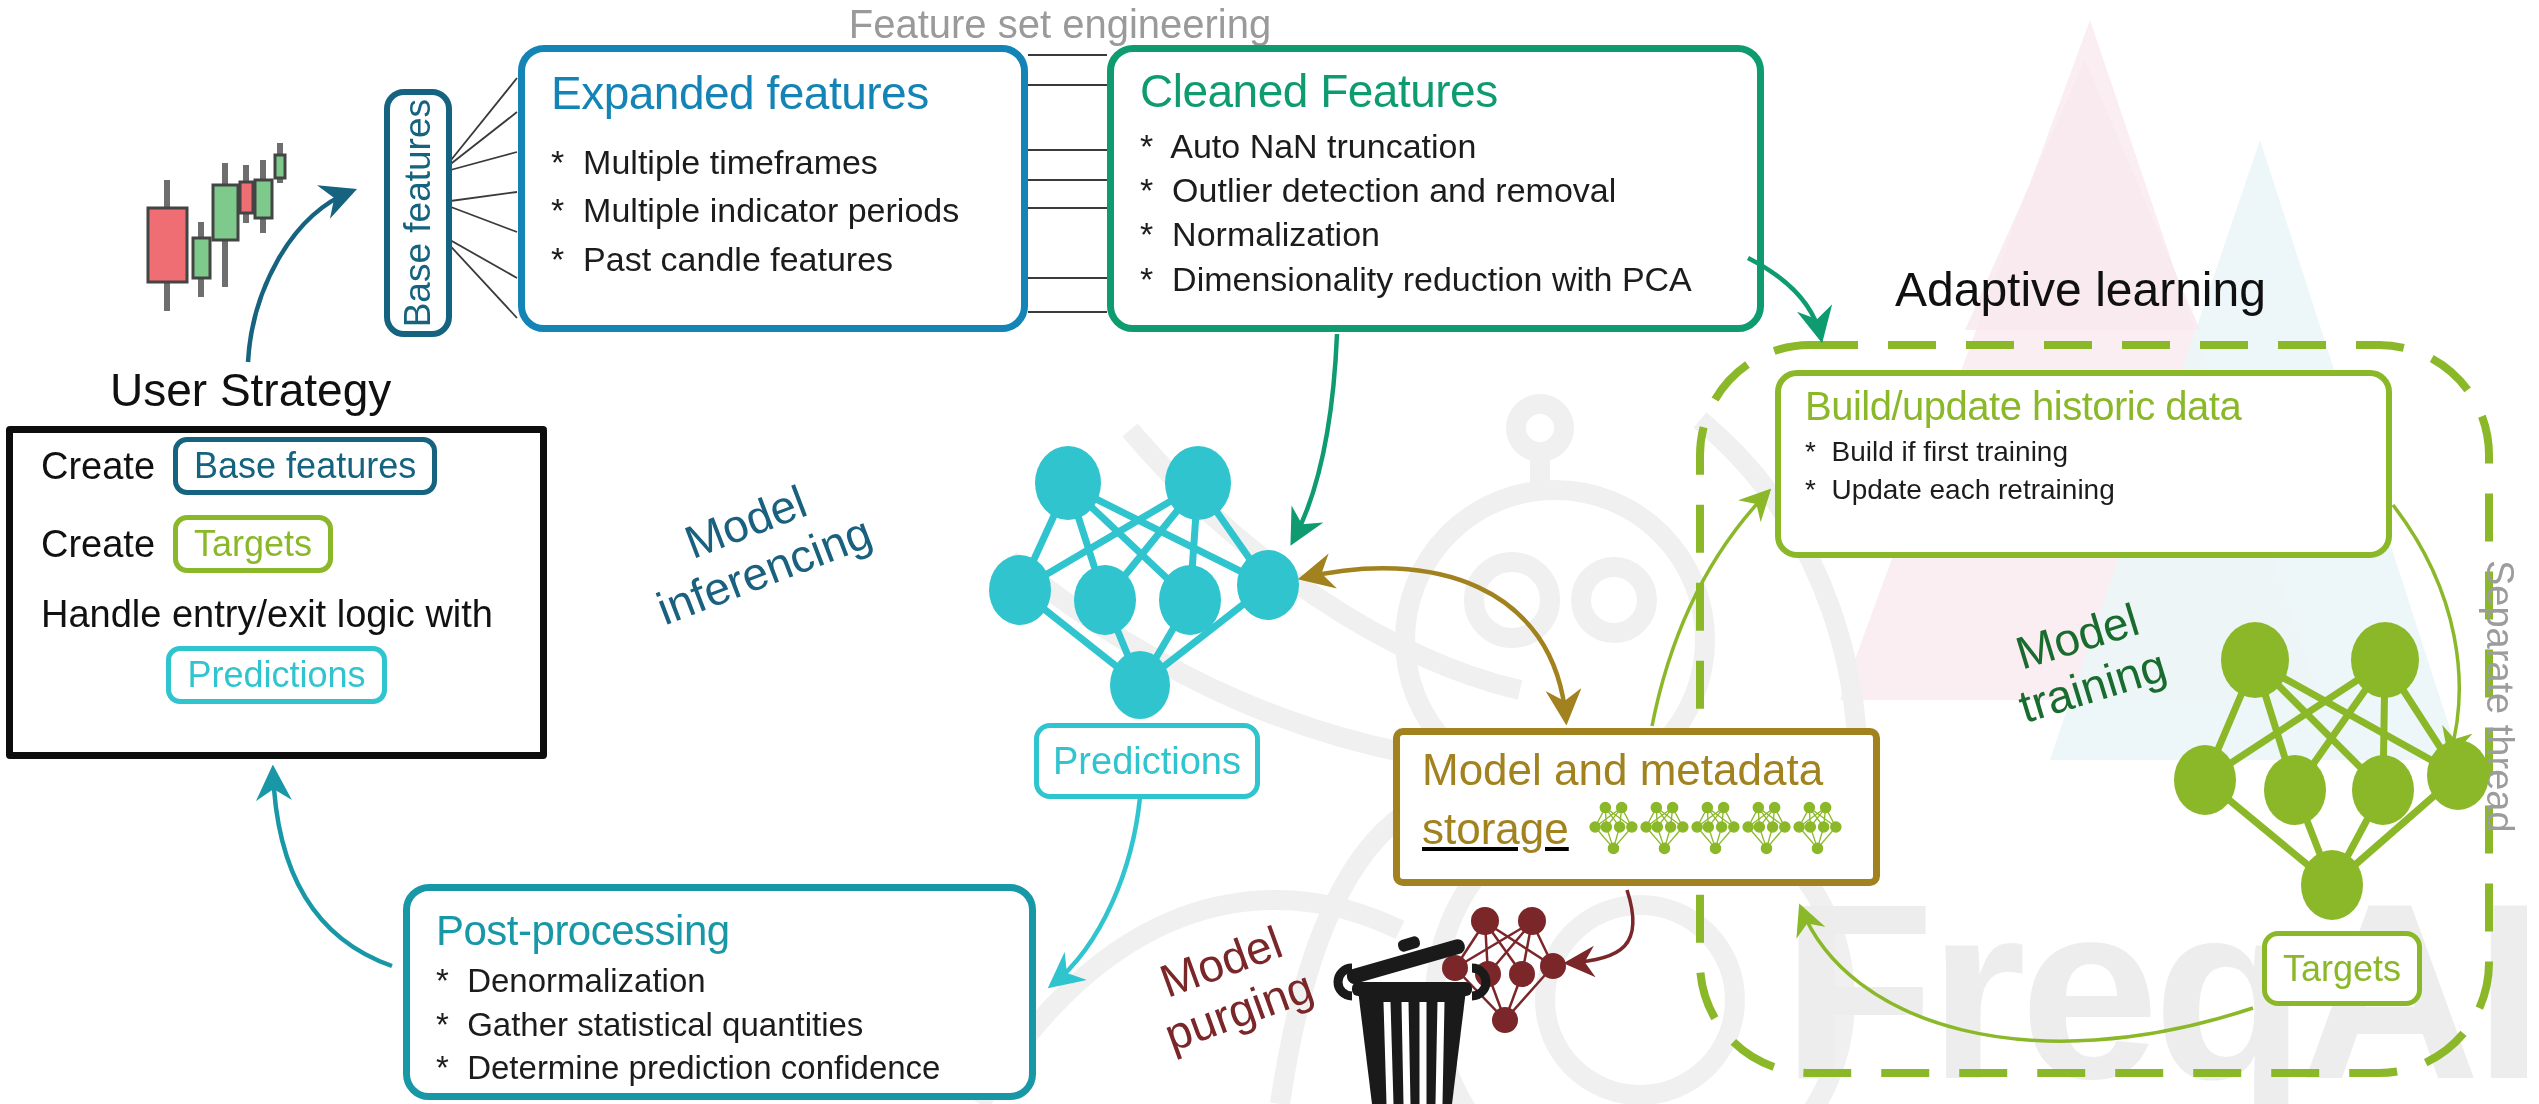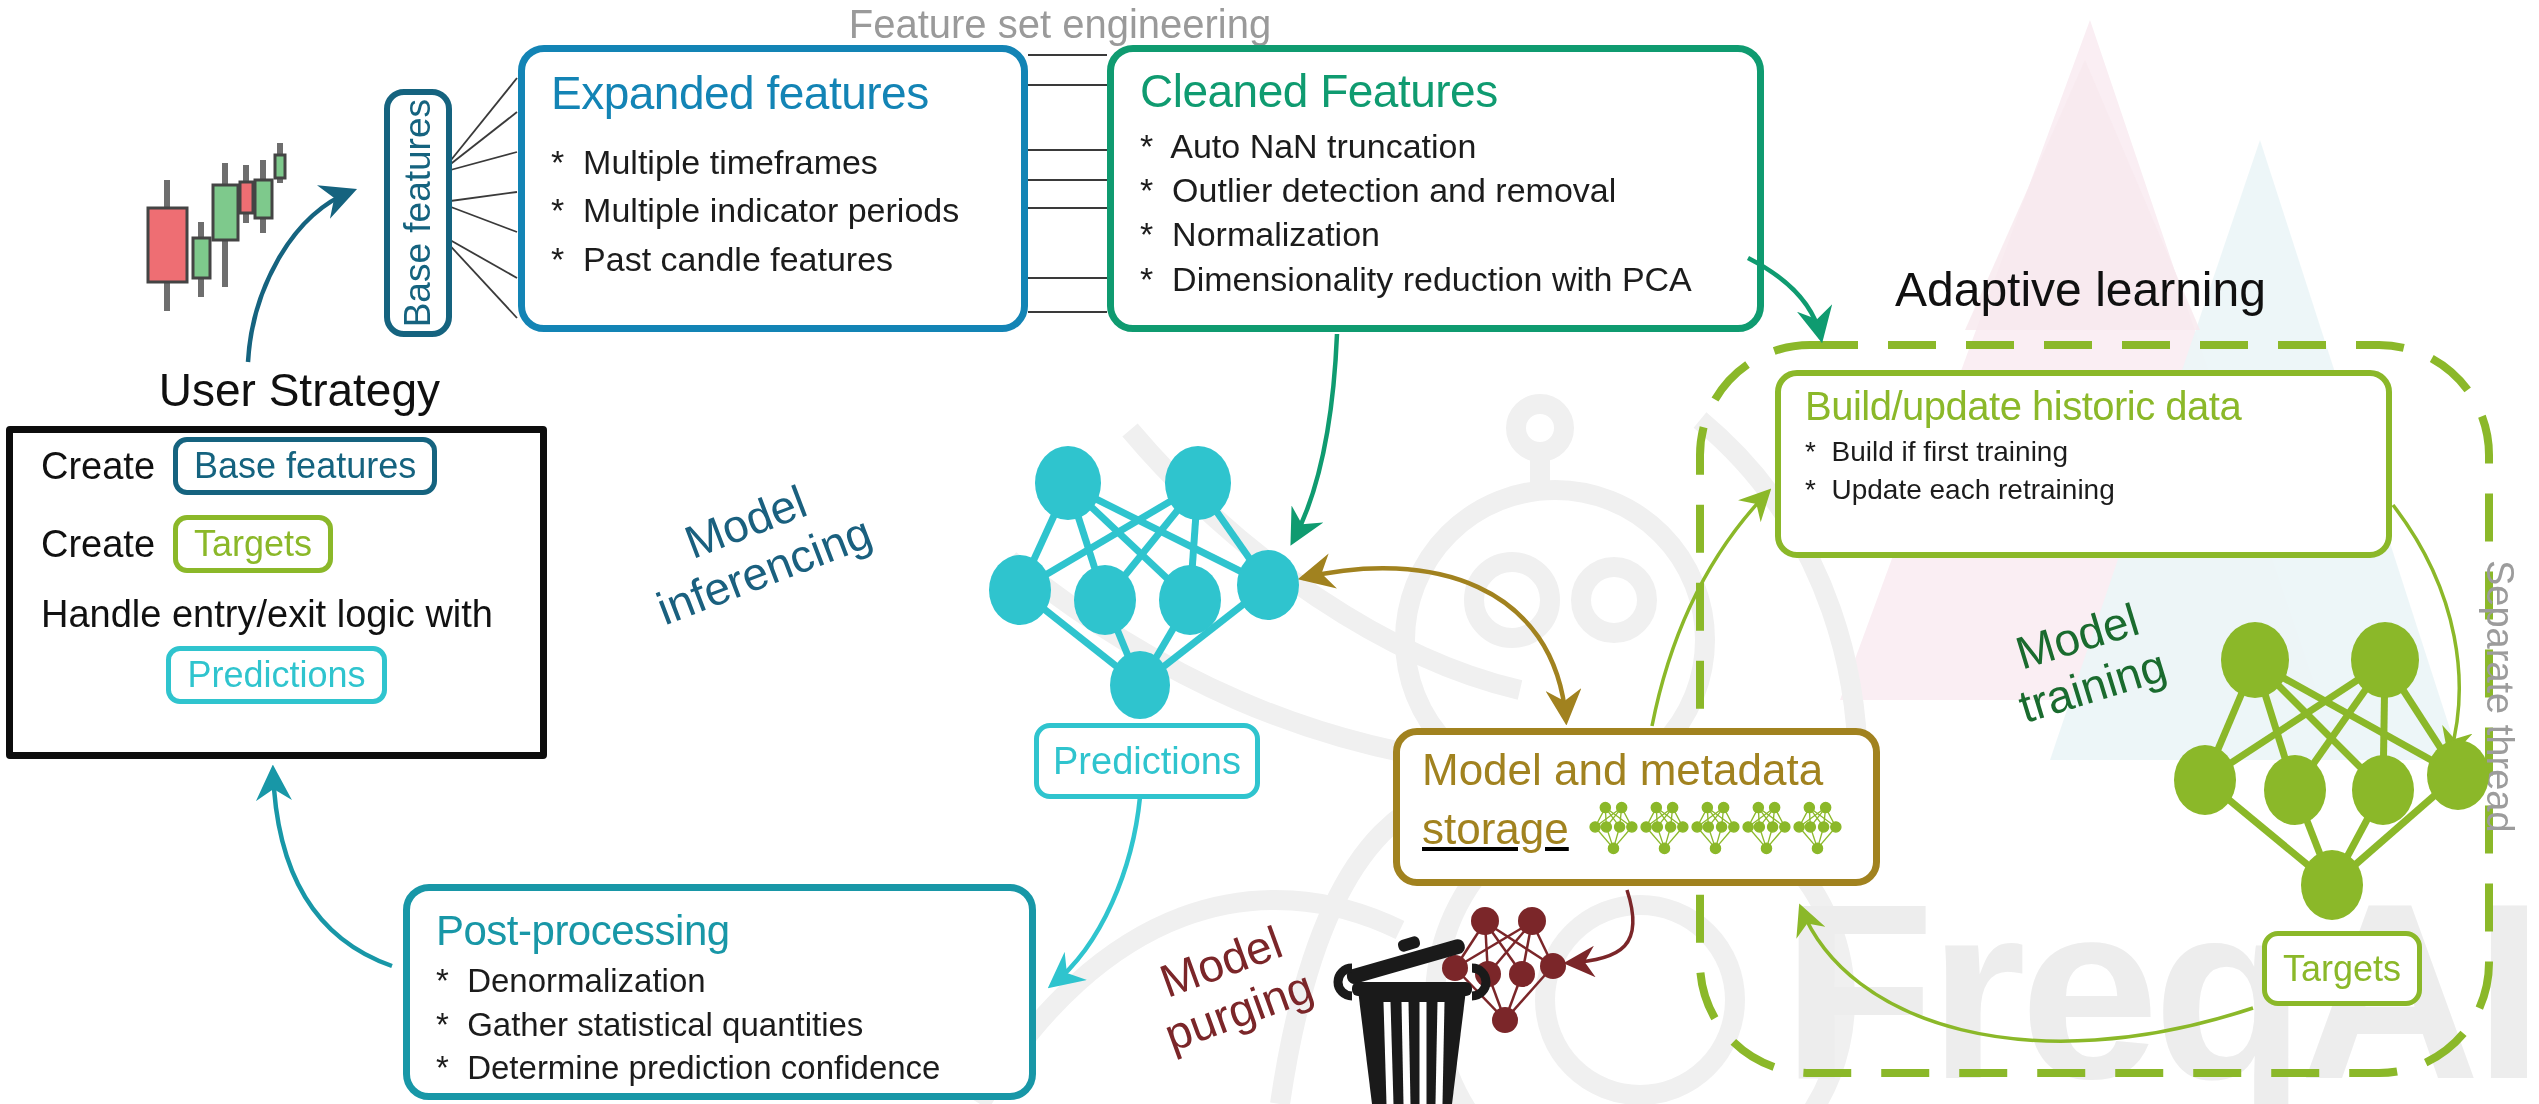--- a/index.html
+++ b/index.html
@@ -19,38 +19,38 @@
   #expanded-box .box-title{color:#1384b5;margin-bottom:18px;}
   #cleaned-box{left:1107px;top:45px;width:657px;height:287px;border:7px solid #0f9b70;padding:12px 26px;}
   #cleaned-box .box-title{color:#0f9b70;margin-bottom:6px;}
   #cleaned-box .bullet{line-height:1.30;}
   #build-box{left:1775px;top:370px;width:617px;height:188px;border:6px solid #8bb829;border-radius:22px;padding:8px 24px;z-index:2;}
   #build-box .box-title{color:#8bb829;font-size:40px;margin-bottom:4px;}
   #build-box .bullet{font-size:28px;line-height:1.35;}
   #post-box{left:403px;top:884px;width:633px;height:216px;border:7px solid #1897a7;padding:16px 26px;}
   #post-box .box-title{color:#1897a7;font-size:42px;margin-bottom:4px;}
   #post-box .bullet{font-size:33px;line-height:1.32;}
-  #storage-box{left:1393px;top:728px;width:487px;height:158px;border:7px solid #a1821f;border-radius:24px;padding:6px 22px;}
+  #storage-box{left:1393px;top:728px;width:487px;height:158px;border:7px solid #a1821f;border-radius:10px;padding:6px 22px;}
   #storage-box .stitle{color:#a1821f;font-size:44px;line-height:1.32;}
   #storage-row2{display:flex;align-items:center;gap:20px;text-decoration:underline;}
   #user-box{left:6px;top:426px;width:541px;height:333px;border:7px solid #0d0d0d;border-radius:4px;padding:4px 28px;}
   #user-box .usrow{margin-bottom:20px;display:flex;align-items:center;gap:18px;}
   .pill-base{border:5px solid #15637f;color:#15637f;font-size:36px;padding:3px 16px;}
   .pill-targets{border:5px solid #8bb829;color:#8bb829;font-size:36px;padding:3px 16px;}
   .pill-pred{border:5px solid #2fc4ce;color:#2fc4ce;font-size:36px;padding:3px 16px;}
   #base-pill{position:absolute;z-index:2;left:384px;top:89px;width:56px;height:236px;border:6px solid #15637f;
              border-radius:20px;background:#fff;display:flex;align-items:center;justify-content:center;}
   #base-pill span{writing-mode:vertical-rl;transform:rotate(180deg);font-size:37px;color:#15637f;white-space:nowrap;}
   #predictions-label{position:absolute;z-index:2;left:1034px;top:723px;width:216px;height:66px;border:5px solid #2fc4ce;
         border-radius:16px;background:#fff;color:#2fc4ce;font-size:38px;display:flex;align-items:center;justify-content:center;}
   #targets-label{position:absolute;z-index:2;left:2262px;top:931px;width:150px;height:65px;border:5px solid #8bb829;
         border-radius:16px;background:#fff;color:#8bb829;font-size:36px;display:flex;align-items:center;justify-content:center;}
   #feature-eng{position:absolute;z-index:2;left:830px;top:2px;width:460px;text-align:center;font-size:40px;color:#9a9a9a;}
   #adaptive-title{position:absolute;z-index:2;left:1895px;top:262px;font-size:48px;color:#101010;}
-  #user-title{position:absolute;z-index:2;left:110px;top:363px;width:330px;text-align:right;font-size:46px;color:#101010;}
+  #user-title{position:absolute;z-index:2;left:110px;top:363px;width:330px;text-align:left;font-size:46px;color:#101010;}
   #model-inferencing{left:555px;top:495px;width:400px;color:#1a607f;transform:rotate(-21deg);}
   #model-training{left:1890px;top:610px;width:390px;color:#1a6b2e;transform:rotate(-17deg);}
   #model-purging{left:1060px;top:935px;width:340px;color:#7b2629;transform:rotate(-20deg);}
   #separate-thread{position:absolute;z-index:2;left:2478px;top:560px;height:290px;writing-mode:vertical-rl;
         font-size:38px;color:#9c9c9c;}
 </style>
 </head>
 <body>
 <div id="canvas">
 

